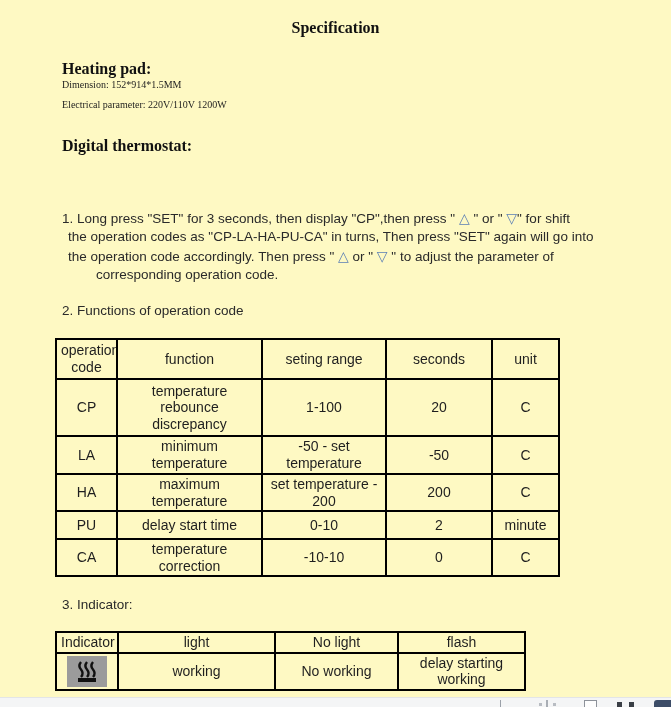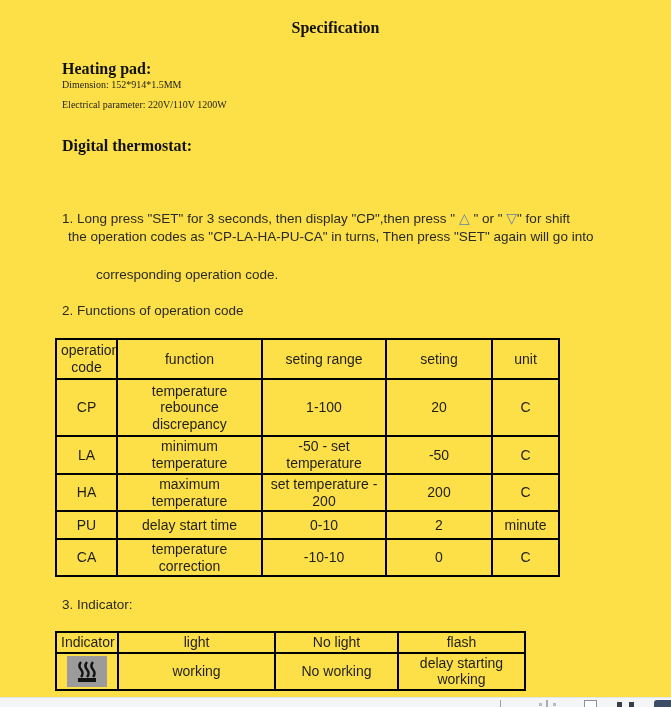--- a/index.html
+++ b/index.html
@@ -1,16 +1,16 @@
 <!DOCTYPE html>
 <html><head>
 <meta charset="utf-8">
 <style>
   html,body{margin:0;padding:0;background:#fff;}
-  #page{position:relative;width:671px;height:707px;background:#fde047;overflow:hidden;
+  #page{position:relative;width:671px;height:707px;background:#fef9c3;overflow:hidden;
         color:#222;}
 
   .doc-title{position:absolute;top:19px;left:0;width:100%;text-align:center;
              font-family:"Liberation Serif",serif;font-weight:bold;font-size:16px;color:#111;}
 
   .h-bold-serif{font-family:"Liberation Serif",serif;font-weight:bold;font-size:16px;color:#111;}
   .line-serif{font-family:"Liberation Serif",serif;font-size:10px;color:#1d1d1d;}
 
   .pos{position:absolute;white-space:nowrap;}
 
@@ -43,38 +43,41 @@
   <div class="pos line-serif" style="left:62px;top:79px;">Dimension: 152*914*1.5MM</div>
   <div class="pos line-serif" style="left:62px;top:99px;">Electrical parameter: 220V/110V  1200W</div>
 
   <div class="pos h-bold-serif" style="left:62px;top:137px;">Digital thermostat:</div>
 
 
   <div class="pos sans-line" style="left:62px;top:210px;">
     <span>1. Long press "SET" for 3 seconds, then display "CP",then press " </span><span class="tri">△</span><span> " or "  </span><span class="tri">▽</span><span>" for shift</span>
   </div>
   <div class="pos sans-line" style="left:68px;top:229px;">the operation codes as "CP-LA-HA-PU-CA" in turns, Then press "SET" again will go into</div>
+  <div class="pos sans-line" style="left:68px;top:248px;">
+    <span>the operation code accordingly. Then press  " </span><span class="tri">△</span><span> or " </span><span class="tri">▽</span><span> " to adjust the parameter of</span>
+  </div>
   <div class="pos sans-line" style="left:68px;top:267px;margin-left:28px;">corresponding operation code.</div>
 
   <div class="pos sans-line" style="left:62px;top:303px;">2. Functions of operation code</div>
 
   <table id="op-table">
     <colgroup>
         <col style="width:61px">
         <col style="width:145px">
         <col style="width:124px">
         <col style="width:106px">
         <col style="width:67px">
       </colgroup>
     <tbody>
         <tr style="height:40px">
       <th>operation code</th>
       <th>function</th>
       <th>seting range</th>
-      <th>seting</th>
+      <th>seconds</th>
       <th>unit</th>
     </tr>
     <tr style="height:57px">
       <td>CP</td>
       <td>temperature rebounce discrepancy</td>
       <td>1-100</td>
       <td>20</td>
       <td>C</td>
     </tr>
     <tr style="height:38px">

